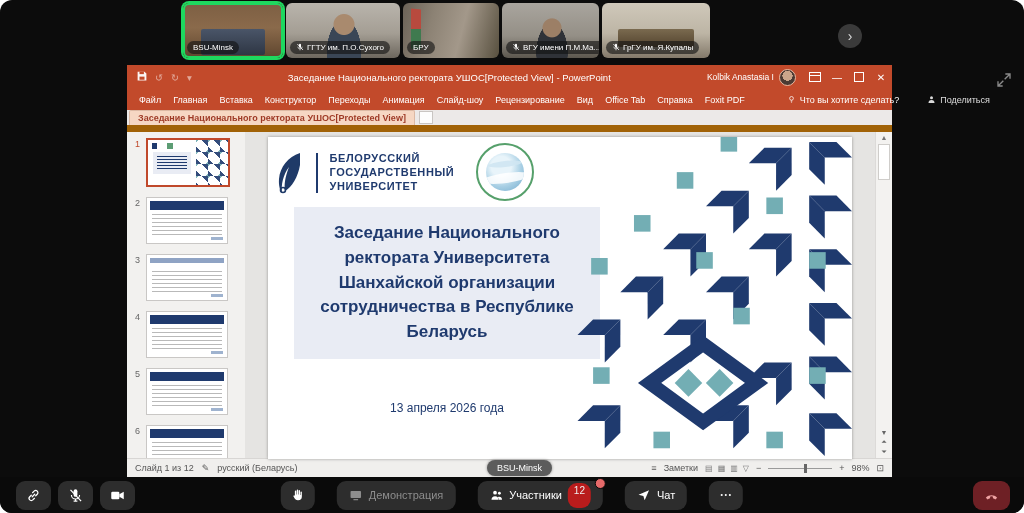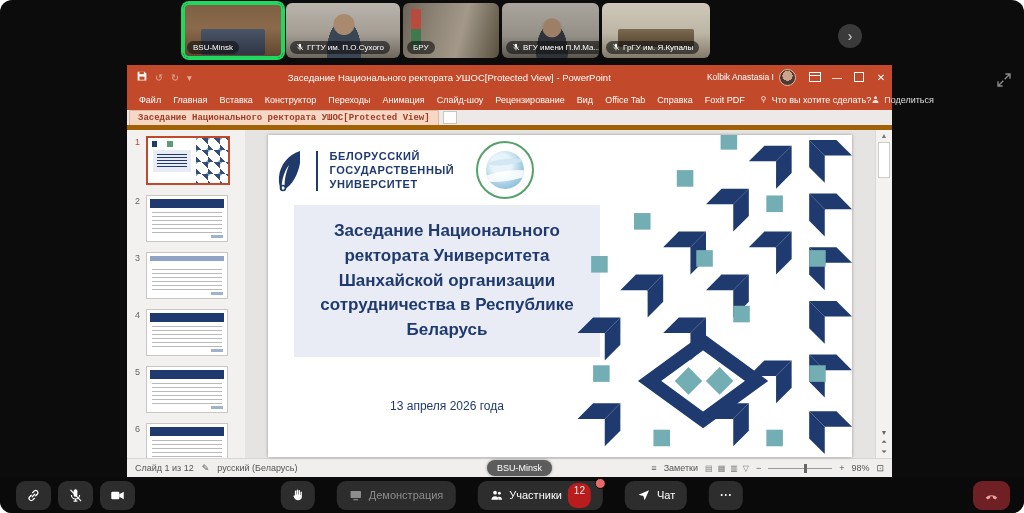--- a/index.html
+++ b/index.html
@@ -32,26 +32,26 @@
   .qat .dim{opacity:.55;}
   .tb-title{flex:1;text-align:center;white-space:nowrap;overflow:hidden;}
   .tb-user{font-size:8.5px;margin-right:5px;white-space:nowrap;}
   .avatar{width:15px;height:15px;border-radius:50%;background:radial-gradient(circle at 50% 38%,#caa58a 0 42%,#4a3a33 43% 100%);border:1px solid #e8b79f;margin-right:8px;flex:0 0 auto;}
   .win-controls{display:flex;align-items:center;gap:0;}
   .wbtn{width:22px;height:24px;display:flex;align-items:center;justify-content:center;font-size:10px;}
   .wbox{width:8px;height:8px;border:1px solid #fff;display:inline-block;}
   .ribbonbox{width:10px;height:8px;border:1px solid #fff;display:inline-block;position:relative;}
   .ribbonbox::after{content:"";position:absolute;left:0;top:2px;width:100%;height:1px;background:#fff;}
 
-  .ribbon-tabs{height:21px;background:#c24a2b;display:flex;align-items:center;color:#fff;font-size:9px;padding-left:6px;flex:0 0 auto;}
+  .ribbon-tabs{height:21px;background:#c24a2b;display:flex;align-items:center;color:#fff;font-size:9px;padding-left:6px;flex:0 0 auto;gap:28px;}
   .rtab{padding:0 6px;white-space:nowrap;}
   .tellme{display:flex;align-items:center;gap:4px;margin-left:8px;white-space:nowrap;}
   .share{margin-left:auto;margin-right:8px;display:flex;align-items:center;gap:4px;opacity:.85;white-space:nowrap;}
 
-  .doctabs{height:15px;background:#ece9e8;display:flex;align-items:flex-end;padding-left:2px;flex:0 0 auto;border-bottom:5px solid #a16207;font-family:Liberation Mono, monospace;}
+  .doctabs{height:15px;background:#ece9e8;display:flex;align-items:flex-end;padding-left:2px;flex:0 0 auto;border-bottom:7px solid #a16207;}
   .doctab{background:#f6d7c3;color:#9e3a26;font-weight:bold;font-size:9px;height:14px;display:flex;align-items:center;padding:0 8px;border:1px solid #dcb9a4;border-bottom:none;border-radius:2px 2px 0 0;white-space:nowrap;}
   .newtab{width:12px;height:11px;background:#fdfdfd;border:1px solid #c9c5c2;margin:0 0 1px 4px;}
 
   .workspace{flex:1;display:flex;background:#e5e4e2;min-height:0;}
   .thumbs{width:112px;background:#f2f1ef;padding:6px 4px 0 2px;overflow:hidden;flex:0 0 auto;}
   .trow{display:flex;margin-bottom:10px;}
   .tnum{width:17px;font-size:9px;color:#666;padding-top:1px;text-align:center;}
   .tnum.sel{color:#c0492b;}
   .thumb{width:80px;height:45px;background:#fff;border:1px solid #c9c7c5;position:relative;overflow:hidden;}
   .thumb.sel{border:2px solid #c0492b;}

